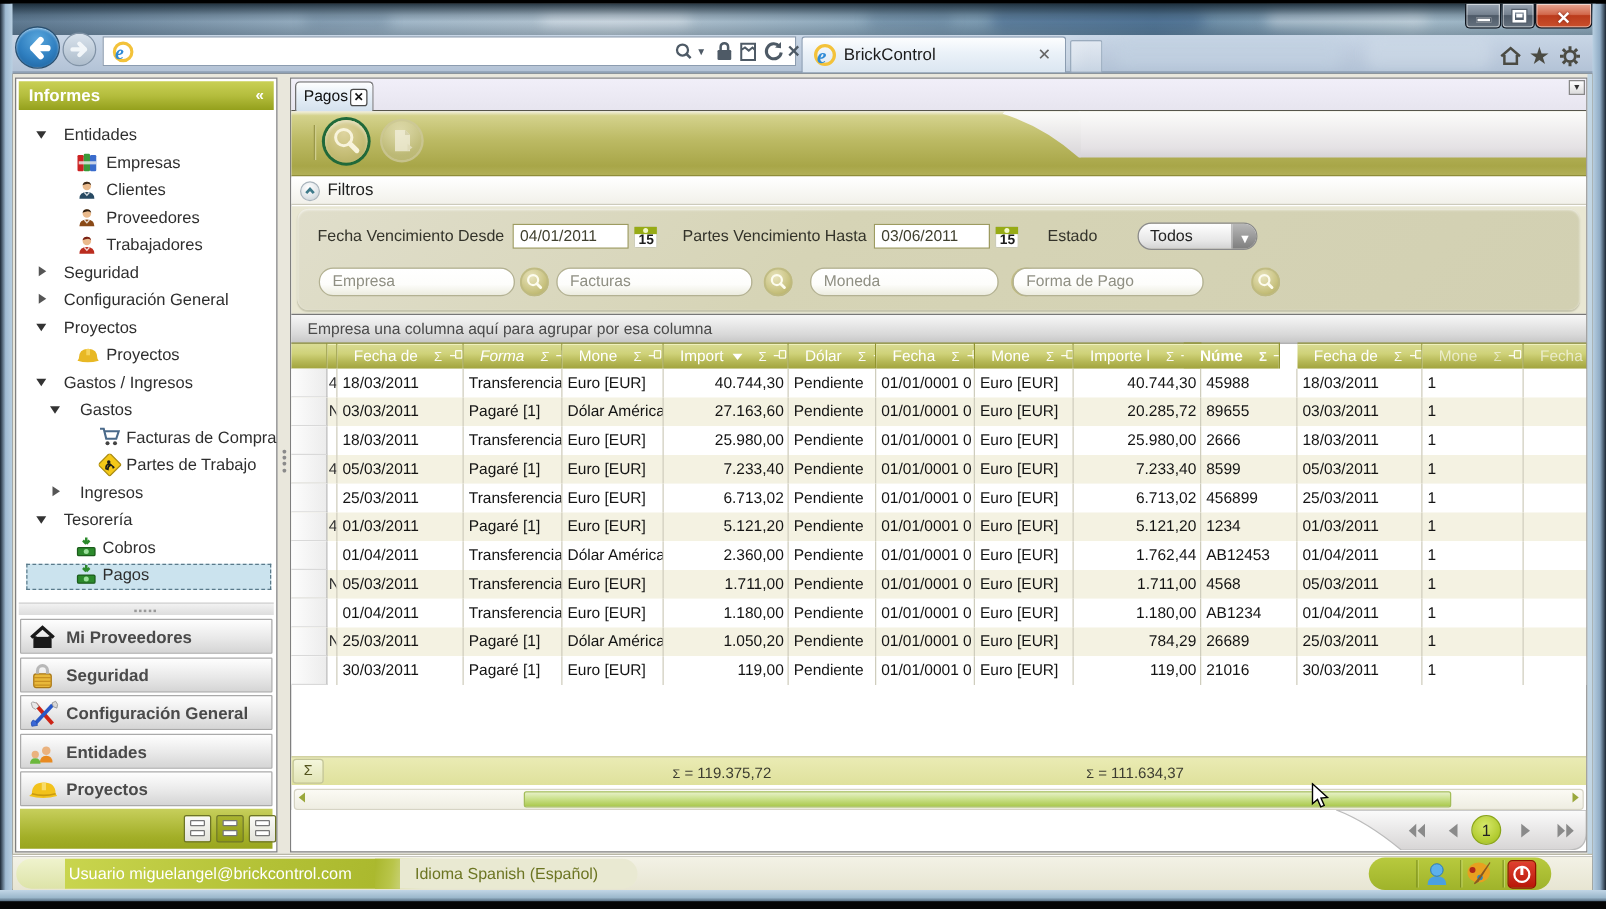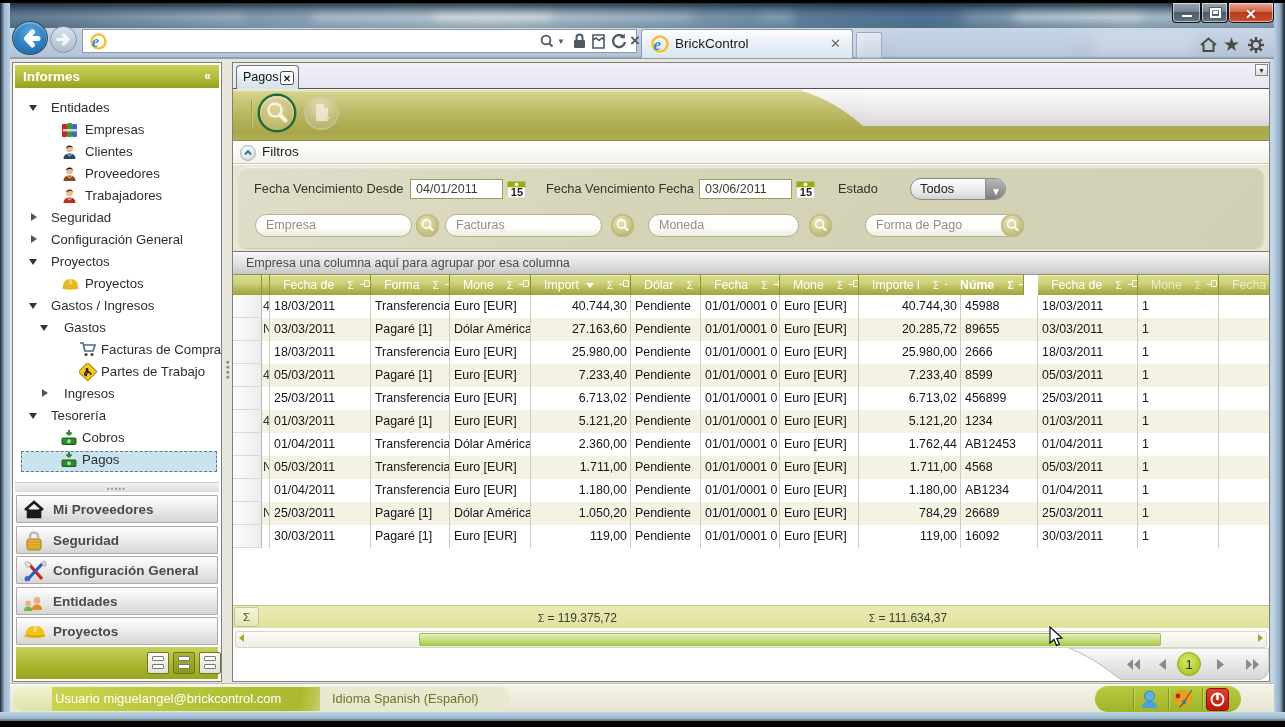--- a/index.html
+++ b/index.html
@@ -407,21 +407,21 @@
 <div class="a" id="filtzone">
         <div class="a" id="filtpanel">
 <span class="flabel" style="left:16px;top:12px">Fecha Vencimiento Desde</span>
 <div class="dinput" style="left:172px;top:12px;width:93px">04/01/2011</div>
 <span class="a" style="left:269px;top:12.5px"><svg width="19" height="19">
               <rect x="0.5" y="1.5" width="18" height="16.5" rx="1" fill="#fff" stroke="#c9c9b4" stroke-width="0.8"></rect>
               <rect x="0.5" y="1.5" width="18" height="5.8" fill="#97ab15"></rect>
               <circle cx="9.5" cy="4.4" r="2" fill="#f2f7c8"></circle>
               <text x="3.8" y="15.5" font-size="11" font-weight="bold" fill="#1d1d1d" font-family="Liberation Sans">15</text>
             </svg></span>
-<span class="flabel" style="left:308px;top:12px">Fecha Vencimiento Fecha</span>
+<span class="flabel" style="left:308px;top:12px">Partes Vencimiento Hasta</span>
 <div class="dinput" style="left:461px;top:12px;width:93px">03/06/2011</div>
 <span class="a" style="left:558px;top:12.5px"><svg width="19" height="19">
               <rect x="0.5" y="1.5" width="18" height="16.5" rx="1" fill="#fff" stroke="#c9c9b4" stroke-width="0.8"></rect>
               <rect x="0.5" y="1.5" width="18" height="5.8" fill="#97ab15"></rect>
               <circle cx="9.5" cy="4.4" r="2" fill="#f2f7c8"></circle>
               <text x="3.8" y="15.5" font-size="11" font-weight="bold" fill="#1d1d1d" font-family="Liberation Sans">15</text>
             </svg></span>
 <span class="flabel" style="left:600px;top:12px">Estado</span>
 <div class="a" style="left:672px;top:11px;width:96px;height:22px;border-radius:11px;border:1px solid #8a8a8a;background:linear-gradient(#fff,#e6e6e6 70%,#d2d2d2);font-size:12.8px;color:#222;line-height:20px">
 <span style="padding-left:9px">Todos</span>
@@ -436,33 +436,33 @@
 <div class="pill" style="left:207px;top:47px;width:157px">Facturas</div>
 <div class="sbtn" style="left:373px;top:47px"><svg width="23" height="23">
               <circle cx="10.5" cy="10" r="4" fill="none" stroke="#fdfcee" stroke-width="1.8"></circle>
               <path d="M13.5 13 L16.5 16" stroke="#fdfcee" stroke-width="2.4" stroke-linecap="round"></path>
             </svg></div>
 <div class="pill" style="left:410px;top:47px;width:151px">Moneda</div>
 <div class="sbtn" style="left:571px;top:47px"><svg width="23" height="23">
               <circle cx="10.5" cy="10" r="4" fill="none" stroke="#fdfcee" stroke-width="1.8"></circle>
               <path d="M13.5 13 L16.5 16" stroke="#fdfcee" stroke-width="2.4" stroke-linecap="round"></path>
             </svg></div>
-<div class="pill" style="left:627px;top:47px;width:153px">Forma de Pago</div>
+<div class="pill" style="left:572px;top:47px;width:153px">Forma de Pago</div>
 <div class="sbtn" style="left:763px;top:47px"><svg width="23" height="23">
               <circle cx="10.5" cy="10" r="4" fill="none" stroke="#fdfcee" stroke-width="1.8"></circle>
               <path d="M13.5 13 L16.5 16" stroke="#fdfcee" stroke-width="2.4" stroke-linecap="round"></path>
             </svg></div>
 </div>
       </div>
 <div class="a" id="groupbar">Empresa una columna aquí para agrupar por esa columna</div>
 <div class="a" id="grid">
 <div class="a" style="left:0;top:0;width:29px;height:21px;background:linear-gradient(#dadc96,#cfd279 40%,#b5b755 72%,#a1a33d);border-top:1px solid #90923c;border-right:1px solid #91942f"></div>
 <div class="hcell" style="left:29px;width:8px"></div>
 <div class="hcell" style="left:37px;width:101px;"><span class="hl">Fecha de</span><span class="hsig">Σ</span><span class="hpin"><i></i><b></b></span></div>
-<div class="hcell" style="left:138px;width:79px;"><span class="hl">Forma</span><span class="hsig">Σ</span><span class="hpin"><i></i><b></b></span></div>
+<div class="hcell" style="left:138px;width:79px;font-style:italic;"><span class="hl">Forma</span><span class="hsig">Σ</span><span class="hpin"><i></i><b></b></span></div>
 <div class="hcell" style="left:217px;width:81px;"><span class="hl">Mone</span><span class="hsig">Σ</span><span class="hpin"><i></i><b></b></span></div>
 <div class="hcell" style="left:298px;width:100px;"><span class="hl">Import</span><span class="srt"></span><span class="hsig">Σ</span><span class="hpin"><i></i><b></b></span></div>
 <div class="hcell" style="left:398px;width:70px;"><span class="hl">Dólar</span><span class="hsig">Σ</span><span class="hpin"><i></i><b></b></span></div>
 <div class="hcell" style="left:468px;width:79px;"><span class="hl">Fecha</span><span class="hsig">Σ</span><span class="hpin"><i></i><b></b></span></div>
 <div class="hcell" style="left:547px;width:79px;"><span class="hl">Mone</span><span class="hsig">Σ</span><span class="hpin"><i></i><b></b></span></div>
 <div class="hcell" style="left:626px;width:102px;"><span class="hl">Importe l</span><span class="hsig">Σ</span><span class="hpin"><i></i><b></b></span></div>
 <div class="hcell" style="left:714px;width:77px;font-weight:bold;"><span class="hl">Núme</span><span class="hsig">Σ</span><span class="hpin"><i></i><b></b></span></div>
 <div class="hcell" style="left:805px;width:100px;"><span class="hl">Fecha de</span><span class="hsig">Σ</span><span class="hpin"><i></i><b></b></span></div>
 <div class="hcell" style="left:905px;width:81px;color:rgba(255,255,255,.62);"><span class="hl">Mone</span><span class="hsig">Σ</span><span class="hpin"><i></i><b></b></span></div>
 <div class="hcell" style="left:986px;width:51px;color:rgba(255,255,255,.62);"><span class="hl">Fecha</span></div>
@@ -630,21 +630,21 @@
 <div class="rowsel"></div>
 <div class="dc" style="left:29px;width:8px;padding-left:1px;color:#333"></div>
 <div class="dc" style="left:37px;width:101px">30/03/2011</div>
 <div class="dc" style="left:138px;width:79px">Pagaré [1]</div>
 <div class="dc" style="left:217px;width:81px">Euro [EUR]</div>
 <div class="dc num" style="left:298px;width:100px">119,00</div>
 <div class="dc" style="left:398px;width:70px">Pendiente</div>
 <div class="dc" style="left:468px;width:79px">01/01/0001 0</div>
 <div class="dc" style="left:547px;width:79px">Euro [EUR]</div>
 <div class="dc num" style="left:626px;width:102px">119,00</div>
-<div class="dc" style="left:728px;width:77px">16092</div>
+<div class="dc" style="left:728px;width:77px">21016</div>
 <div class="dc" style="left:805px;width:100px">30/03/2011</div>
 <div class="dc" style="left:905px;width:81px">1</div>
 <div class="dc" style="left:986px;width:51px"></div>
 </div>
 </div>
 <div class="a" id="sumrow">
 <div class="a" style="left:1px;top:1px;width:25px;height:20px;border:1px solid #c3c59a;border-radius:3px;background:linear-gradient(#f4f6dc,#e2e5b6);text-align:center;font-size:11.5px;color:#55551e;line-height:19px">Σ</div>
 <span class="a" style="left:305px;top:1px"><span style="font-size:10px">Σ</span> = 119.375,72</span>
 <span class="a" style="left:636px;top:1px"><span style="font-size:10px">Σ</span> = 111.634,37</span>
 </div>

